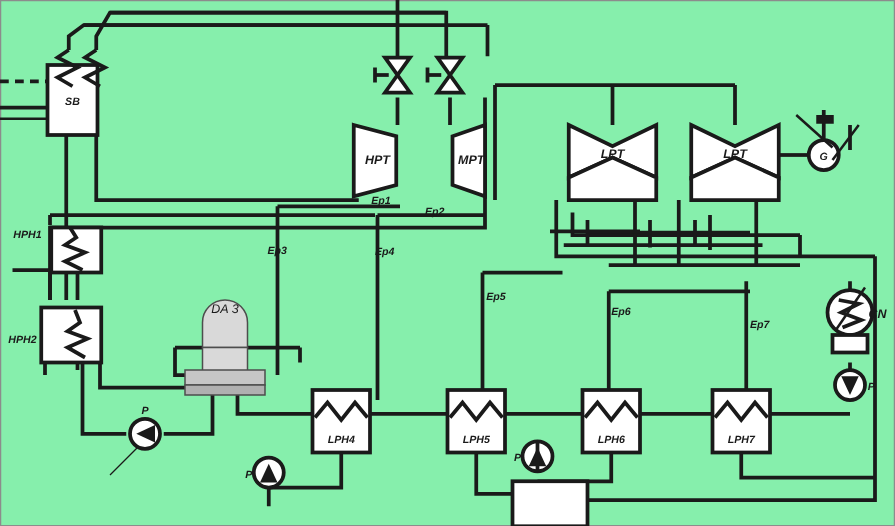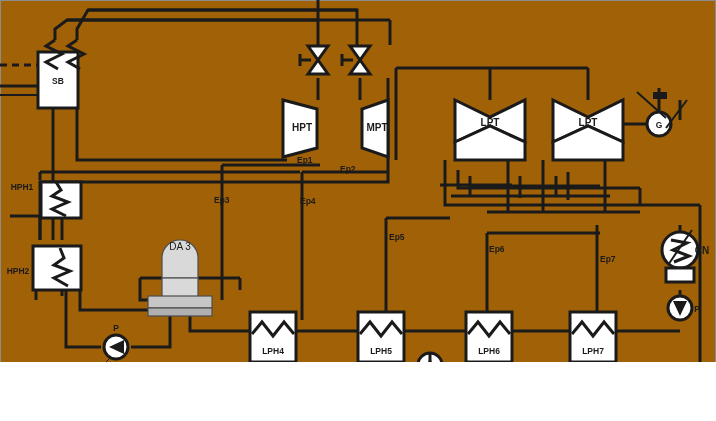--- a/index.html
+++ b/index.html
@@ -3,24 +3,25 @@
 <meta charset="utf-8">
 <style>
   html, body {
     margin: 0;
     padding: 0;
     background: #ffffff;
   }
   #diagram-root {
     position: relative;
     width: 716px;
-    height: 362px;
-    background: #a16207;
+    height: 421px;
+    background: #86efac;
     font-family: "Liberation Sans", sans-serif;
     overflow: hidden;
+    font-style: italic;
   }
   #schematic-svg {
     position: absolute;
     left: 0;
     top: 0;
   }
   .lbl {
     font-family: "Liberation Sans", sans-serif;
     font-size: 10px;
     font-weight: bold;

